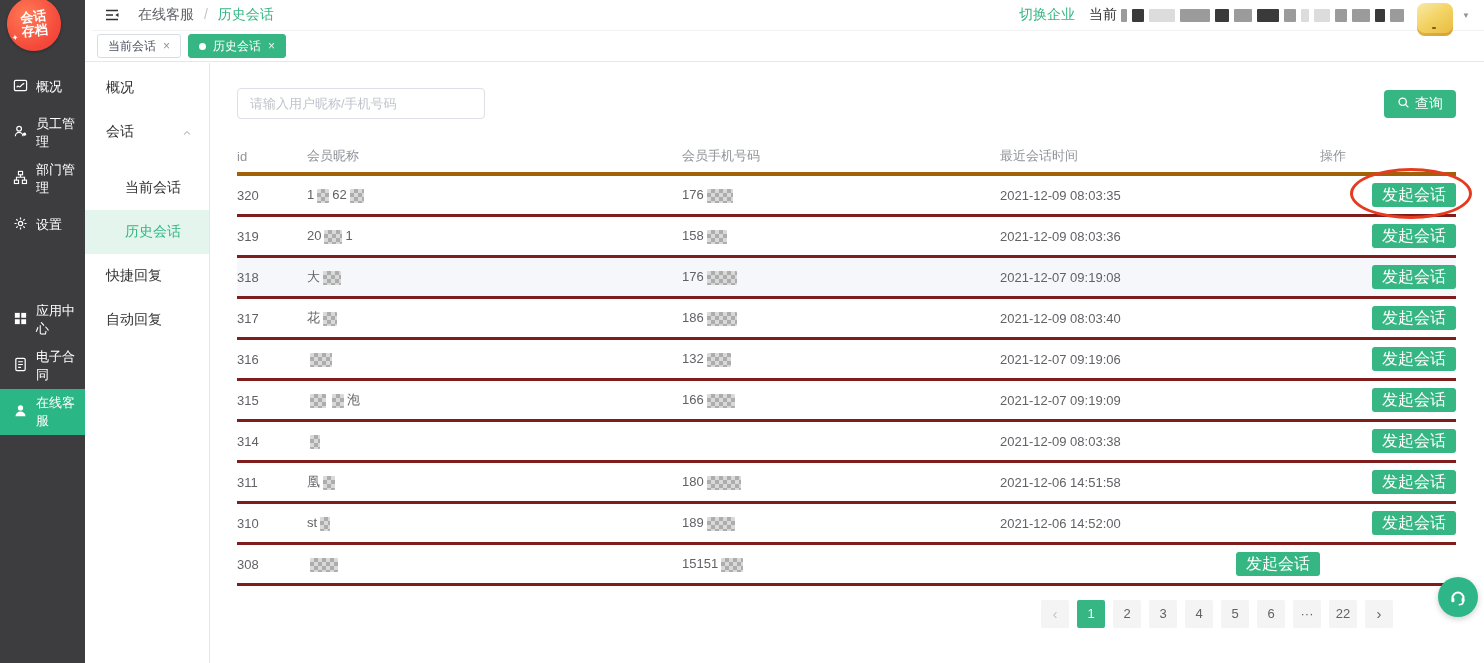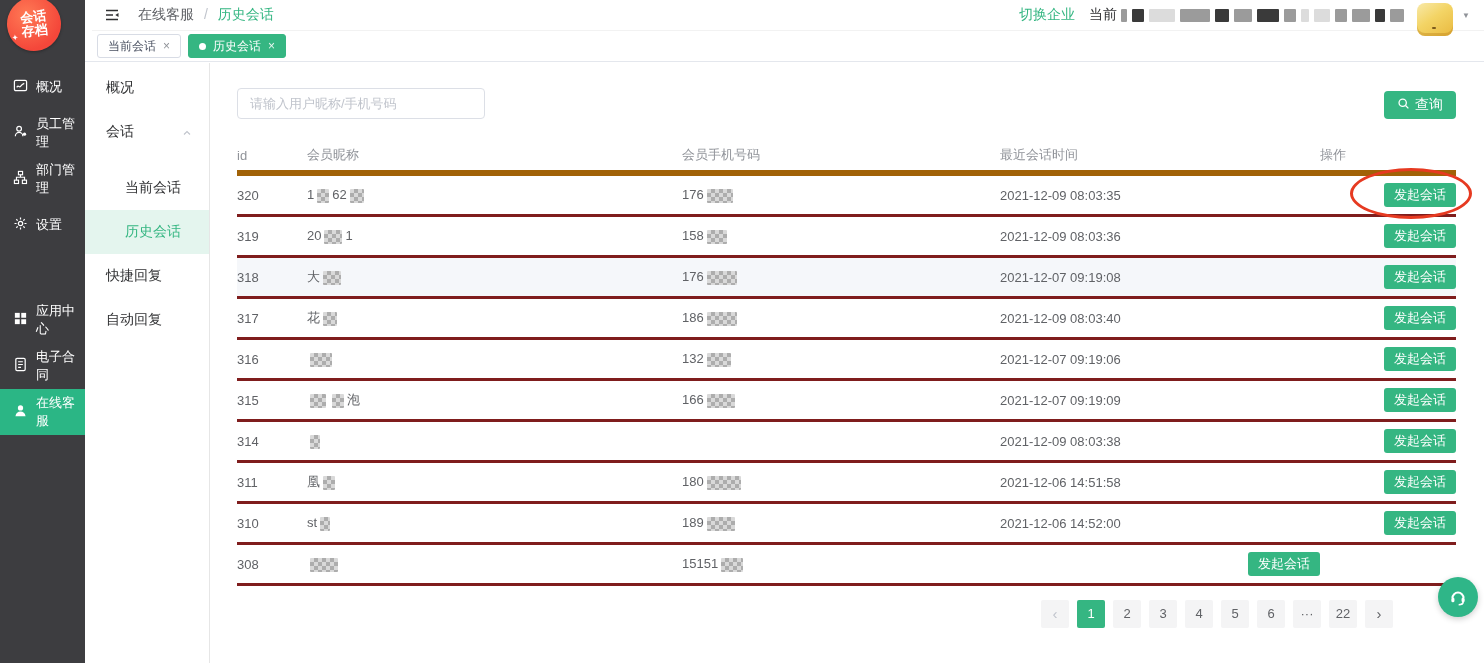--- a/index.html
+++ b/index.html
@@ -56,36 +56,36 @@
   .sub-sidebar { position:absolute; left:85px; top:63px; width:125px; bottom:0; background:#fff;
     border-right:1px solid #e6e6e6; padding-top:3px; z-index:2; }
   .sb-item { height:44px; display:flex; align-items:center; font-size:14px; color:#303133;
     padding-left:21px; cursor:pointer; position:relative; }
   .sb-item.lvl2 { padding-left:40px; }
   .sb-item.active { background:#e4f5ee; color:#35b682; }
   .sb-item .chev { position:absolute; right:16px; top:16px; }
   .sb-gap { height:12px; }
   
   .content { position:absolute; left:210px; top:63px; right:0; bottom:0; background:#fff; padding:25px 28px 0 27px; }
-  .search-row { display:flex; align-items:center; }
+  .search-row { display:flex; align-items:flex-start; }
   .search-input { width:248px; height:31px; border:1px solid #dcdfe6; border-radius:4px;
     padding:0 12px; font-size:13px; color:#606266; outline:none; font-family:inherit; }
   .search-input::placeholder { color:#c0c4cc; }
   .query-btn { margin-left:auto; margin-top:2px; height:28px; padding:0 13px; background:#35b682; border:none;
     border-radius:4px; color:#fff; font-size:14px; display:flex; align-items:center; gap:5px; cursor:pointer; font-family:inherit; }
   
   .table { margin-top:21px; }
   .thead, .trow { display:grid; grid-template-columns:70px 375px 318px 320px 1fr; align-items:center; }
-  .thead { height:36px; color:#909399; font-size:13px; border-bottom:6px solid #a16207; }
+  .thead { height:36px; color:#909399; font-size:13px; border-bottom:4px solid #a16207; }
   .thead .h-act { text-align:left; padding-right:40px; }
   .trow { height:41px; font-size:13px; color:#606266; border-bottom:3px solid #7f1d1d; }
   .trow.hl { background:#f5f7fa; }
   .c-act { text-align:right; }
   .row-btn { background:#35b682; color:#fff; border:none; border-radius:3px; height:24px; padding:0 10px;
-    font-size:13px; cursor:pointer; font-family:inherit; }
+    font-size:16px; cursor:pointer; font-family:inherit; }
   .mosaic { display:inline-block; height:14px; vertical-align:middle; margin:0 3px; border-radius:1px;
     background-image:
       linear-gradient(45deg,#adadad 25%,transparent 25%,transparent 75%,#adadad 75%),
       linear-gradient(45deg,#adadad 25%,#d9d9d9 25%,#d9d9d9 75%,#adadad 75%);
     background-size:8px 8px; background-position:0 0,4px 4px; }
   
   .pager { display:flex; justify-content:flex-end; align-items:center; gap:8px; margin-top:14px; padding-right:63px; }
   .pg { min-width:28px; height:28px; line-height:28px; text-align:center; background:#f4f4f5; color:#606266;
     border-radius:2px; font-size:13px; cursor:pointer; padding:0 4px; border:none; font-family:inherit; }
   .pg.active { background:#35b682; color:#fff; }

